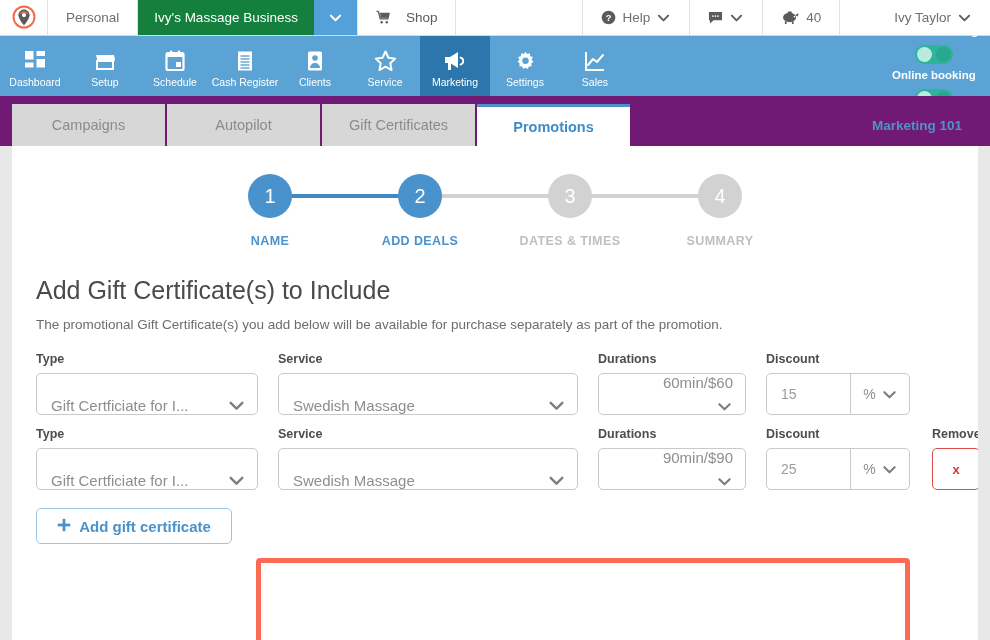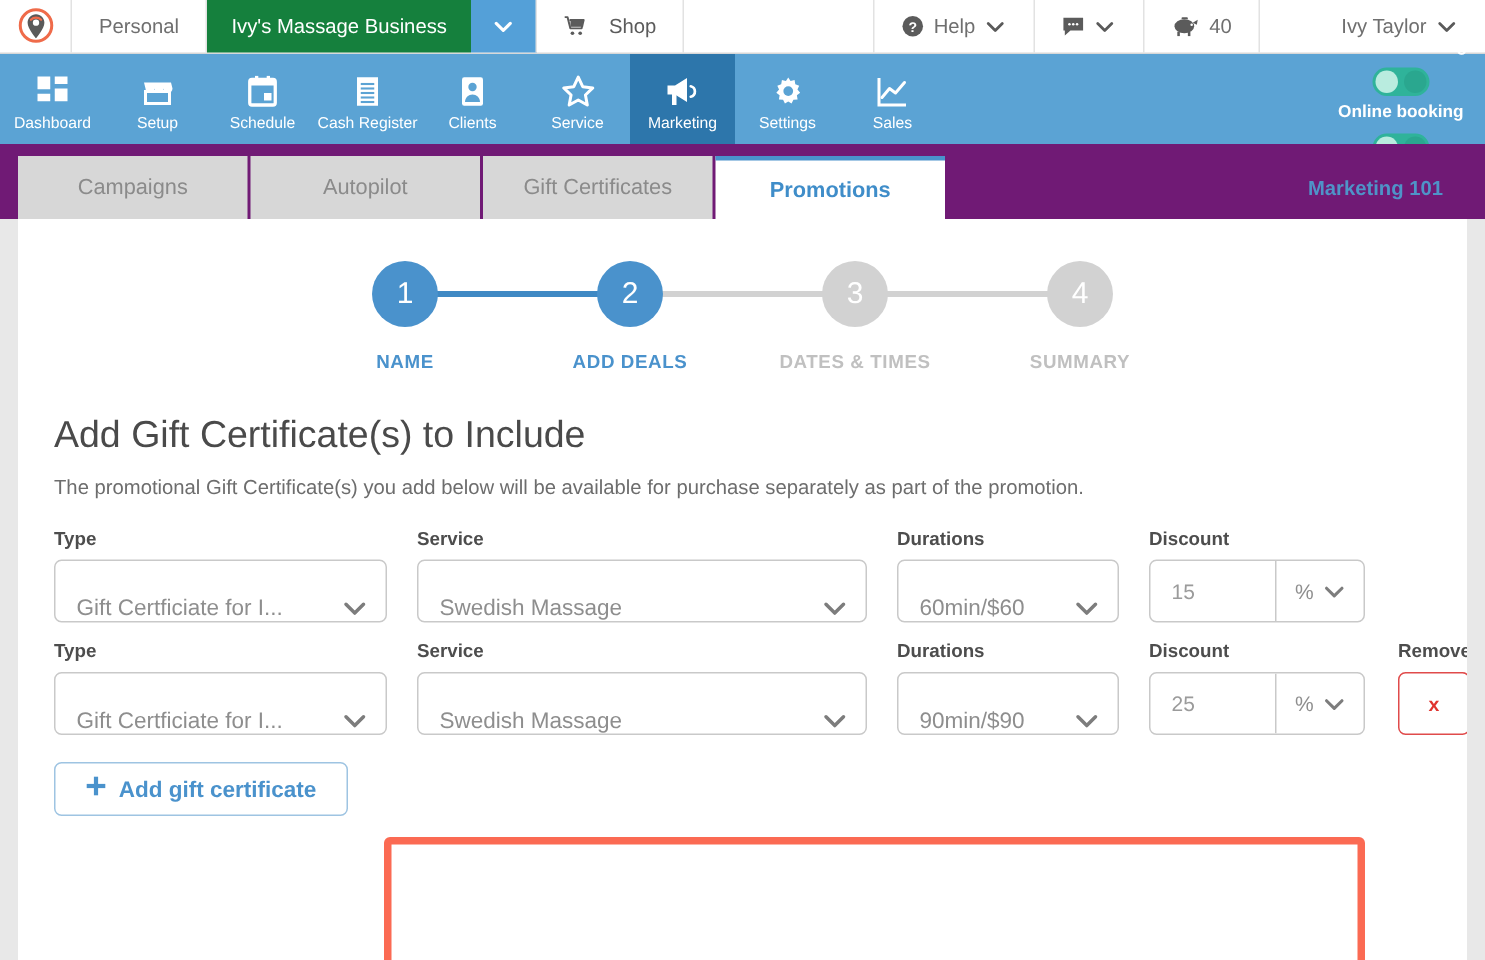--- a/index.html
+++ b/index.html
@@ -159,21 +159,21 @@
     background: #fff; display: flex; align-items: flex-end;
     padding: 0 12px 0 14px; color: #9b9b9b; font-size: 15px;
     justify-content: space-between; gap: 8px;
   }
   .sel .cv { color: #8e8e8e; }
   .g-type  { width: 222px; margin-right: 20px; }
   .g-type .sel { width: 222px; }
   .g-serv  { width: 300px; margin-right: 20px; }
   .g-serv .sel { width: 300px; }
   .g-dur   { width: 148px; margin-right: 20px; }
-  .g-dur .sel { width: 148px; }
+  .g-dur .sel { width: 148px; flex-direction: column; }
   .g-disc  { width: 144px; margin-right: 22px; }
   .disc-box {
     height: 42px; border: 1px solid #c9c9c9; border-radius: 5px;
     display: flex; width: 144px; overflow: hidden; background: #fff;
   }
   .disc-val {
     flex: 1; display: flex; align-items: center; padding-left: 14px;
     font-size: 14px; color: #9b9b9b; border-right: 1px solid #c9c9c9;
   }
   .disc-unit {

